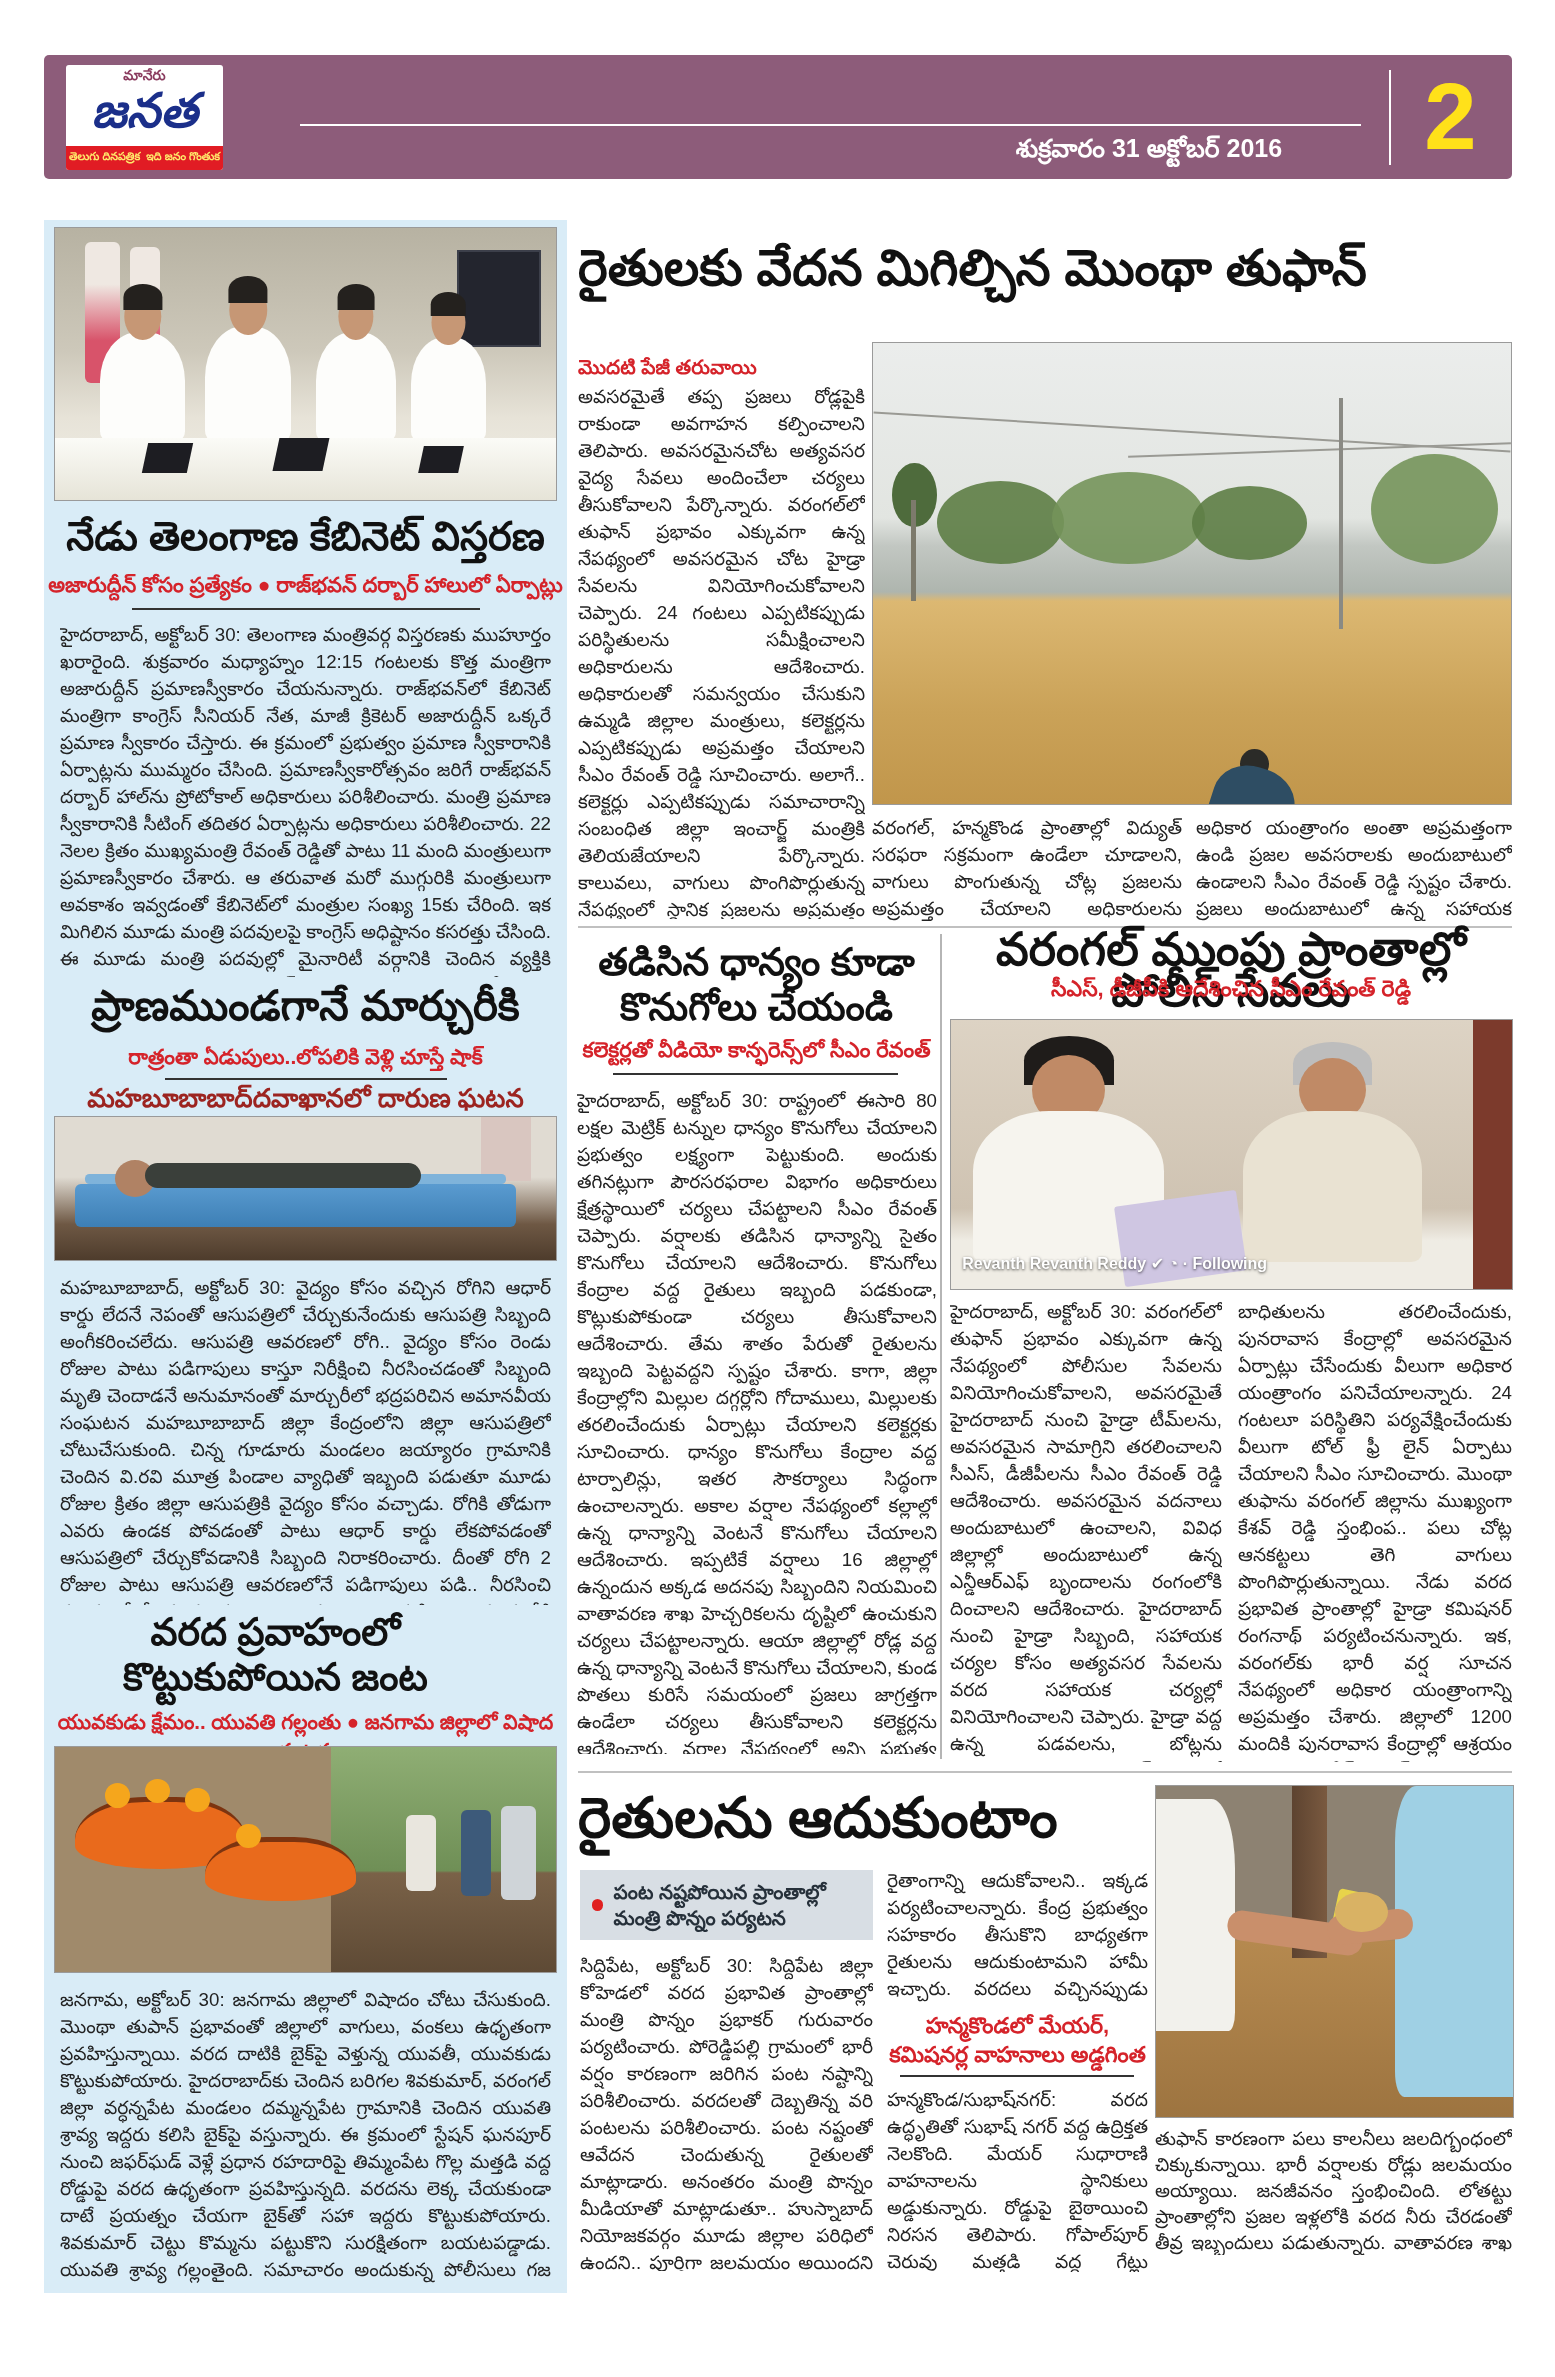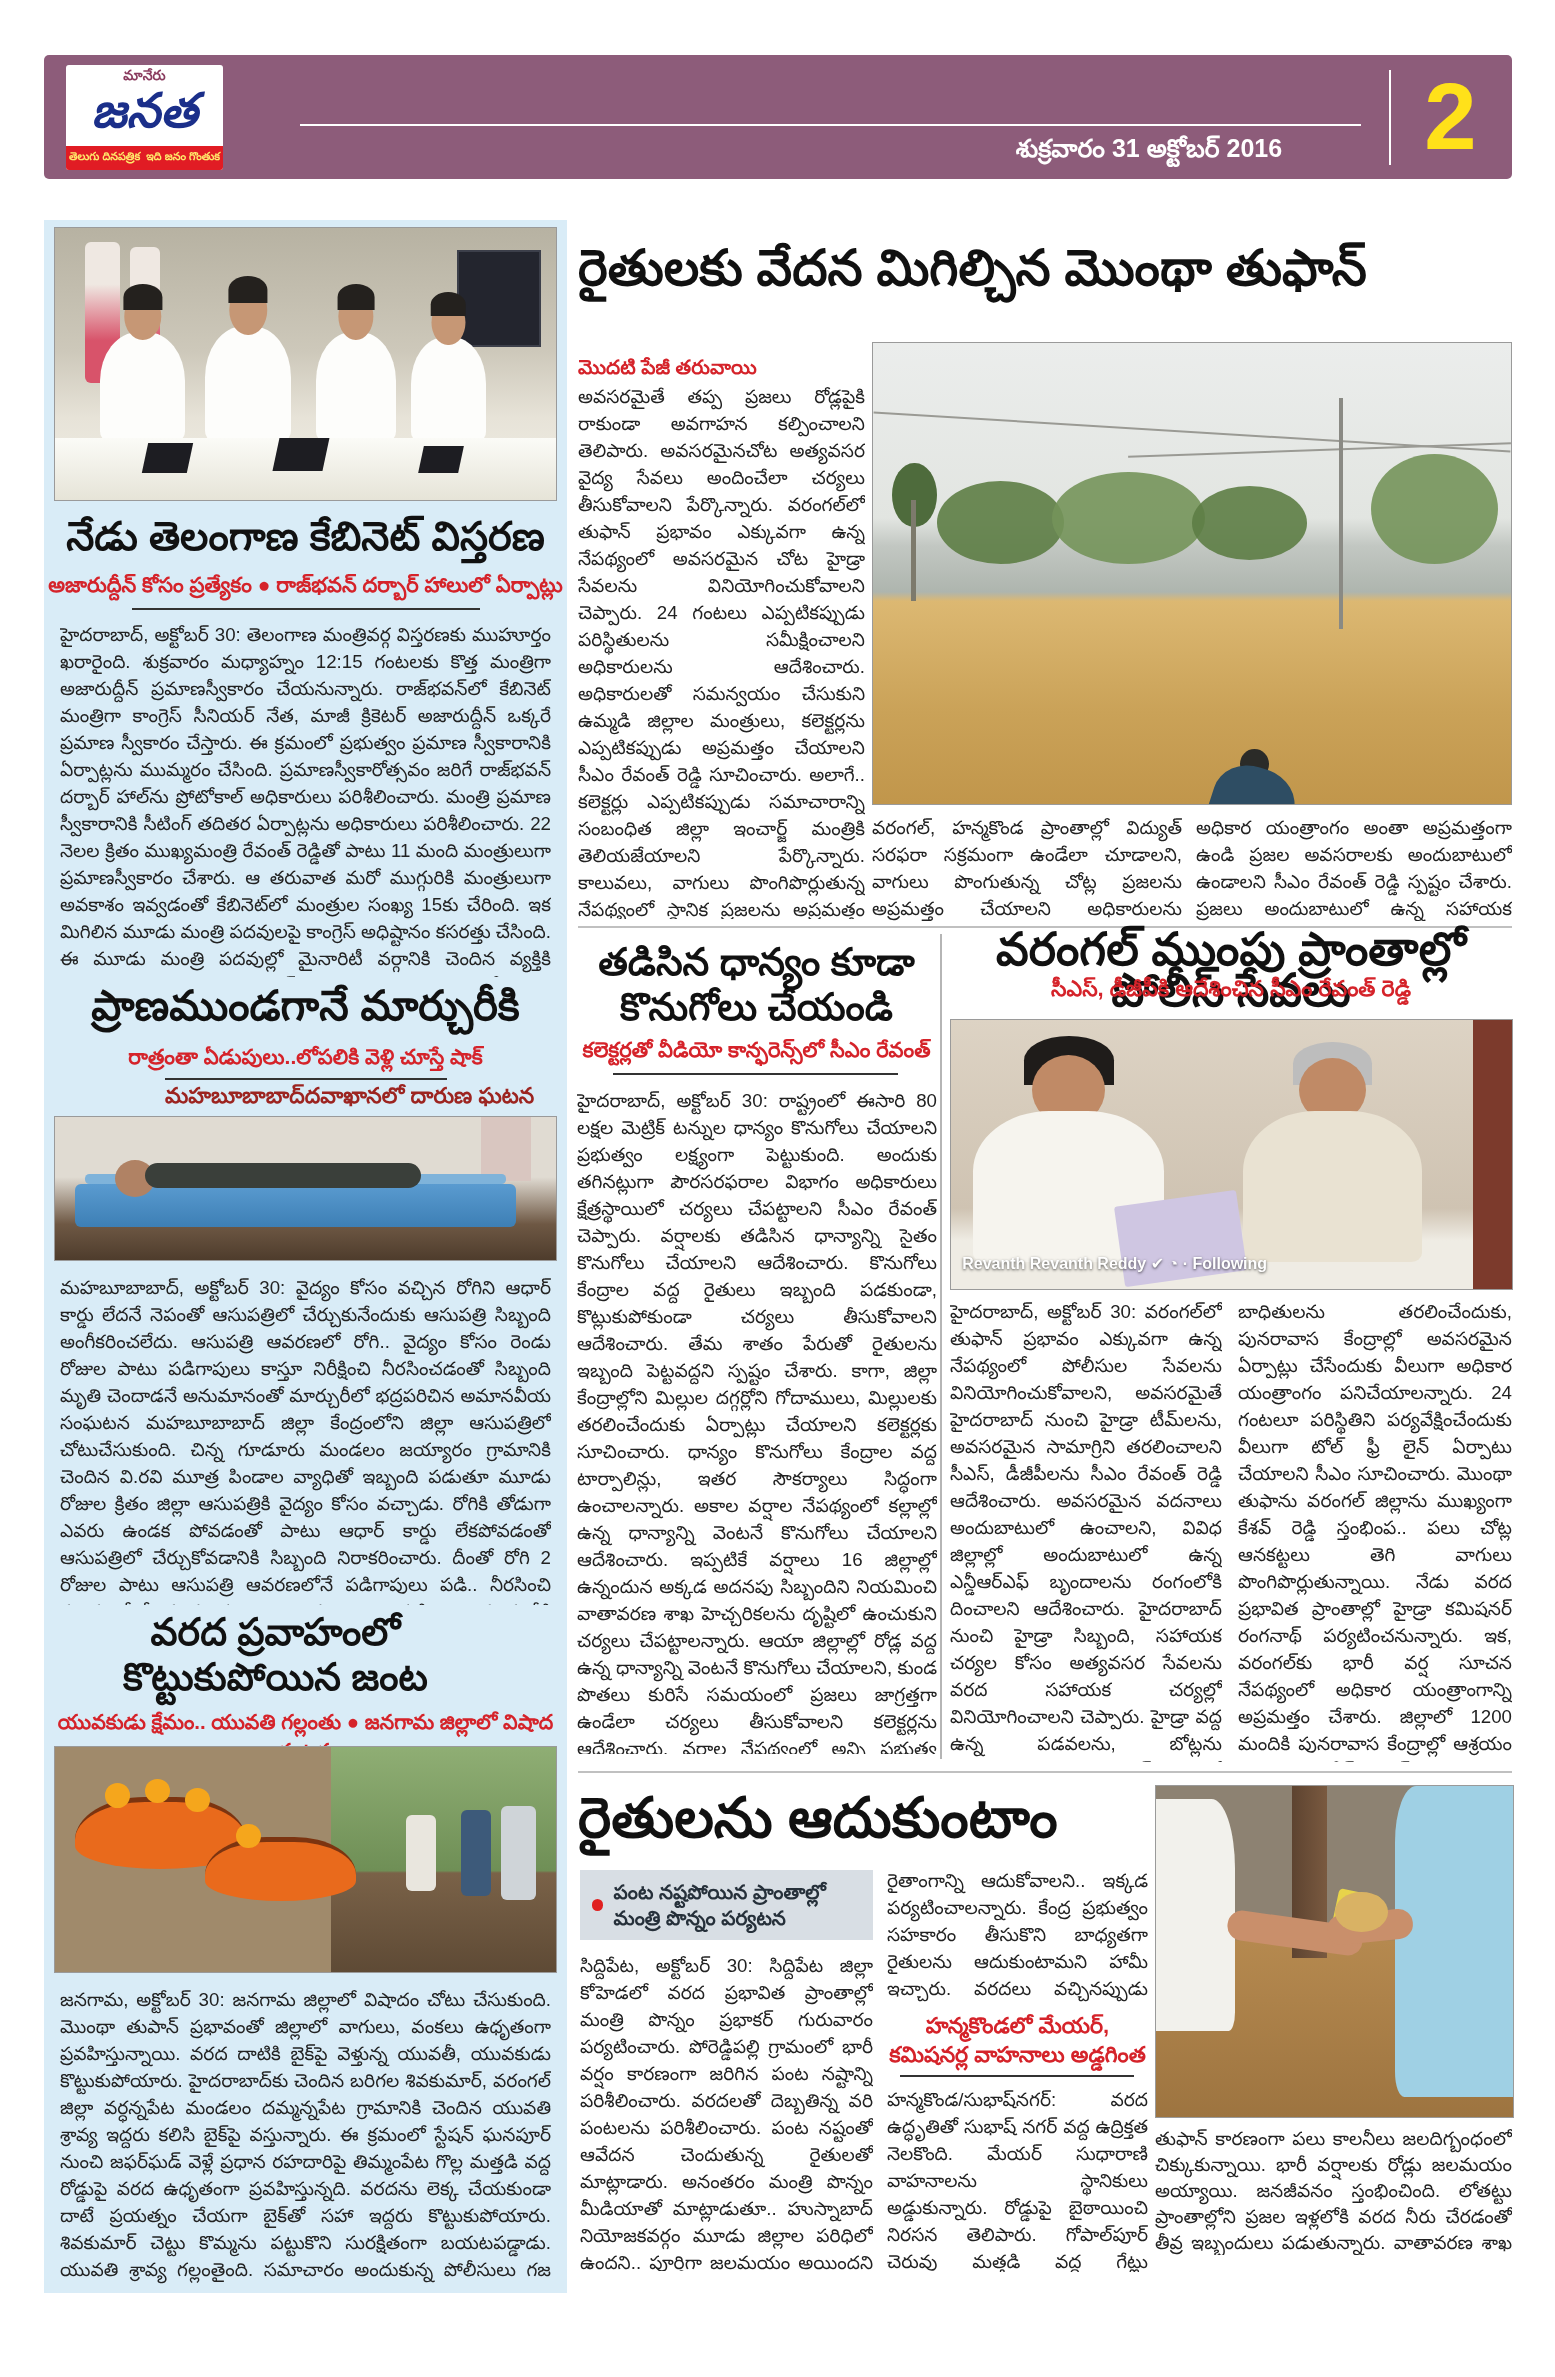--- a/index.html
+++ b/index.html
@@ -125,21 +125,21 @@
     </div>
 
     <div class="abs sub-red" style="left:0;top:353px;width:523px;font-size:21px;">అజారుద్దీన్ కోసం ప్రత్యేకం ● రాజ్‌భవన్ దర్బార్ హాలులో ఏర్పాట్లు</div>
     <div class="abs head-xl" style="left:0;top:293px;width:523px;font-size:40px;line-height:47px;">నేడు తెలంగాణ కేబినెట్ విస్తరణ</div>
     <div class="abs rule-dark" style="left:88px;top:388px;width:348px;"></div>
     <div class="abs body-txt" style="left:16px;top:401px;width:491px;height:356px;">హైదరాబాద్, అక్టోబర్ 30: తెలంగాణ మంత్రివర్గ విస్తరణకు ముహూర్తం ఖరారైంది. శుక్రవారం మధ్యాహ్నం 12:15 గంటలకు కొత్త మంత్రిగా అజారుద్దీన్ ప్రమాణస్వీకారం చేయనున్నారు. రాజ్‌భవన్‌లో కేబినెట్ మంత్రిగా కాంగ్రెస్ సీనియర్ నేత, మాజీ క్రికెటర్ అజారుద్దీన్ ఒక్కరే ప్రమాణ స్వీకారం చేస్తారు. ఈ క్రమంలో ప్రభుత్వం ప్రమాణ స్వీకారానికి ఏర్పాట్లను ముమ్మరం చేసింది. ప్రమాణస్వీకారోత్సవం జరిగే రాజ్‌భవన్ దర్బార్ హాల్‌ను ప్రోటోకాల్ అధికారులు పరిశీలించారు. మంత్రి ప్రమాణ స్వీకారానికి సీటింగ్ తదితర ఏర్పాట్లను అధికారులు పరిశీలించారు. 22 నెలల క్రితం ముఖ్యమంత్రి రేవంత్ రెడ్డితో పాటు 11 మంది మంత్రులుగా ప్రమాణస్వీకారం చేశారు. ఆ తరువాత మరో ముగ్గురికి మంత్రులుగా అవకాశం ఇవ్వడంతో కేబినెట్‌లో మంత్రుల సంఖ్య 15కు చేరింది. ఇక మిగిలిన మూడు మంత్రి పదవులపై కాంగ్రెస్ అధిష్టానం కసరత్తు చేసింది. ఈ మూడు మంత్రి పదవుల్లో మైనారిటీ వర్గానికి చెందిన వ్యక్తికి అవకాశం ఇవ్వాలని హైకమాండ్ భావించింది. ఈ క్రమంలో మాజీ క్రికెటర్ అజారుద్దీన్ పేరును అధిష్టానం ఖరారు చేసింది. అజారుద్దీన్‌కు హోం, మైనారిటీ శాఖ ఇచ్చే అవకాశం ఉన్నట్లు సమాచారం. ఇక మంత్రివర్గంలో మరో రెండు ఖాళీలకు అవసరమైన ఎమ్మెల్యేల పేర్లపై గ్రేస్ పీరియడ్ ఆధ్వర్యంలో ఆరా తీస్తున్నారు. రాజగోపాల్ రెడ్డి పదేపదే విమర్శలు చేస్తున్నా ఆయనకు మాత్రం అవకాశం దక్కకపోవడం గమనార్హం.</div>
 
     <div class="abs head-xl" style="left:0;top:762px;width:523px;font-size:42px;line-height:48px;">ప్రాణముండగానే మార్చురీకి</div>
     <div class="abs sub-red" style="left:0;top:825px;width:523px;font-size:21px;">రాత్రంతా ఏడుపులు..లోపలికి వెళ్లి చూస్తే షాక్</div>
     <div class="abs rule-dark" style="left:121px;top:858px;width:282px;"></div>
-    <div class="abs sub-maroon" style="left:0;top:863px;width:523px;font-size:22px;padding-left:44px;">మహబూబాబాద్‌దవాఖానలో దారుణ ఘటన</div>
+    <div class="abs sub-maroon" style="left:0;top:863px;width:523px;font-size:26px;">మహబూబాబాద్‌దవాఖానలో దారుణ ఘటన</div>
     <div class="abs photo photoC" style="left:10.2px;top:896px;width:501px;height:143px;">
       <div class="pc-pillar" style="right:5%;top:0;width:10%;height:45%;"></div>
       <div class="pc-rail" style="left:6%;top:40%;width:84%;height:7%;"></div>
       <div class="pc-bed" style="left:4%;top:47%;width:88%;height:30%;"></div>
       <div class="pc-head" style="left:12%;top:30%;width:8%;height:26%;"></div>
       <div class="pc-man" style="left:18%;top:32%;width:55%;height:18%;"></div>
     </div>
     <div class="abs body-txt" style="left:16px;top:1054px;width:491px;height:331px;">మహబూబాబాద్, అక్టోబర్ 30: వైద్యం కోసం వచ్చిన రోగిని ఆధార్ కార్డు లేదనే నెపంతో ఆసుపత్రిలో చేర్చుకునేందుకు ఆసుపత్రి సిబ్బంది అంగీకరించలేదు. ఆసుపత్రి ఆవరణలో రోగి.. వైద్యం కోసం రెండు రోజుల పాటు పడిగాపులు కాస్తూ నిరీక్షించి నీరసించడంతో సిబ్బంది మృతి చెందాడనే అనుమానంతో మార్చురీలో భద్రపరిచిన అమానవీయ సంఘటన మహబూబాబాద్ జిల్లా కేంద్రంలోని జిల్లా ఆసుపత్రిలో చోటుచేసుకుంది. చిన్న గూడూరు మండలం జయ్యారం గ్రామానికి చెందిన వి.రవి మూత్ర పిండాల వ్యాధితో ఇబ్బంది పడుతూ మూడు రోజుల క్రితం జిల్లా ఆసుపత్రికి వైద్యం కోసం వచ్చాడు. రోగికి తోడుగా ఎవరు ఉండక పోవడంతో పాటు ఆధార్ కార్డు లేకపోవడంతో ఆసుపత్రిలో చేర్చుకోవడానికి సిబ్బంది నిరాకరించారు. దీంతో రోగి 2 రోజుల పాటు ఆసుపత్రి ఆవరణలోనే పడిగాపులు పడి.. నీరసించి స్పృహ కోల్పోయాడు. మృతి చెందాడని భావించిన సిబ్బంది మార్చురీకి తరలించి భద్రపరిచారు. మరుసటి రోజు మార్చురీలో కదలికలు గుర్తించి వైద్య సిబ్బందితో పాటు అక్కడి వారు షాక్ అయ్యారు. వైద్యుల తీరుపై ప్రజలు ఆగ్రహం వ్యక్తం చేస్తున్నారు.</div>
 
     <div class="abs head-xl" style="left:0;top:1390px;width:463px;font-size:38px;line-height:45px;">వరద ప్రవాహంలో కొట్టుకుపోయిన జంట</div>

